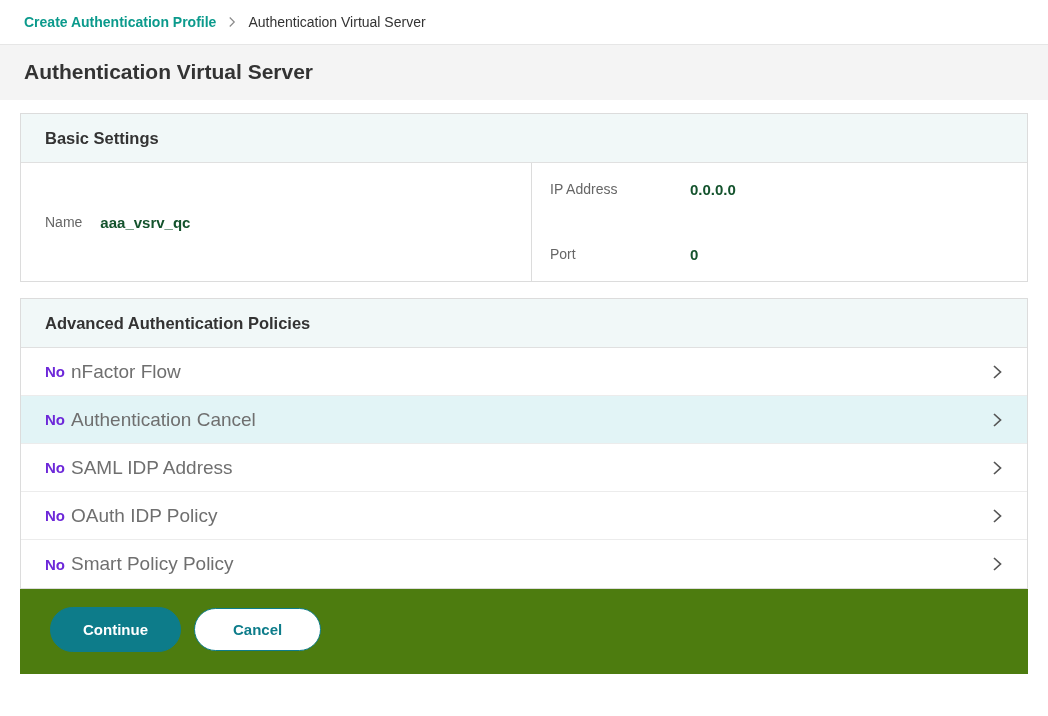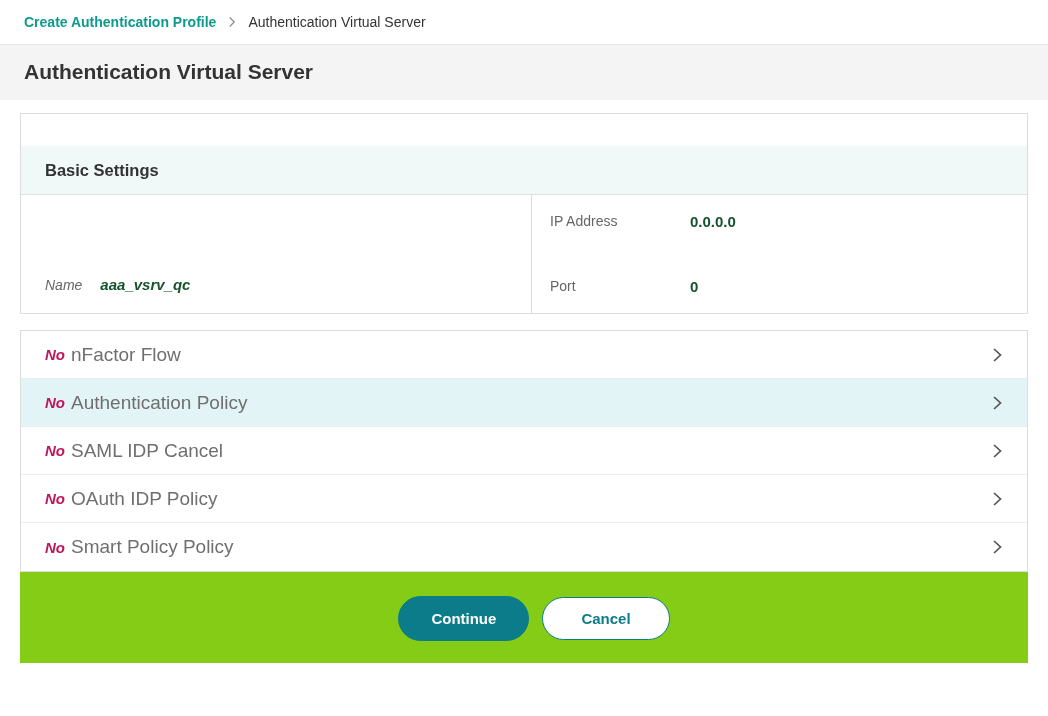--- a/index.html
+++ b/index.html
@@ -57,36 +57,34 @@
     background: #fff;
   }
   .card + .card { margin-top: 16px; }
   .card-header {
     background: #f1f8f8;
     height: 49px;
     display: flex;
     align-items: center;
     padding: 0 24px;
     border-bottom: 1px solid #e0e0e0;
-    margin-top: 32px;
   }
   .card-title {
     font-size: 16.5px;
     font-weight: 700;
     color: #333;
   }
 
   
   .basic-body { display: flex; }
   .basic-left {
     width: 510px;
     padding: 20px 24px;
     display: flex;
-    align-items: flex-end;
-    font-style: italic;
+    align-items: center;
   }
   .field-label { color: #666; font-size: 14px; }
   .field-value { color: #14532d; font-size: 15px; font-weight: 700; }
   .basic-left .field-value { margin-left: 18px; }
   .basic-right {
     flex: 1;
     border-left: 1px solid #dcdcdc;
     padding: 18px 18px;
     display: grid;
     grid-template-columns: 92px auto;
@@ -102,41 +100,39 @@
     display: flex;
     align-items: center;
     padding: 0 22px 0 24px;
     border-bottom: 1px solid #ececec;
     cursor: pointer;
     background: #fff;
   }
   .policy-row:last-child { border-bottom: none; }
   .policy-row.highlighted { background: #e2f4f6; }
   .policy-count {
-    color: #be185d;
+    color: #6d28d9;
     font-weight: 700;
     font-size: 15px;
     margin-right: 6px;
-    font-style: italic;
   }
   .policy-label {
     color: #6f6f6f;
     font-size: 19px;
   }
   .policy-chevron { margin-left: auto; display: inline-flex; }
 
   
   .action-bar {
     margin: 0 20px;
-    background: #84cc16;
-    padding: 24px 10px 22px 30px;
+    background: #4d7c0f;
+    padding: 18px 10px 22px 30px;
     display: flex;
     align-items: center;
     gap: 13px;
-    justify-content: center;
   }
   .btn {
     font-family: inherit;
     font-size: 15px;
     font-weight: 700;
     border-radius: 23px;
     padding: 13px 32px;
     cursor: pointer;
   }
   .btn-primary {
@@ -184,44 +180,47 @@
         <div class="basic-right">
           <span class="field-label">IP Address</span>
           <span class="field-value">0.0.0.0</span>
           <span class="field-label">Port</span>
           <span class="field-value">0</span>
         </div>
       </div>
     </div>
 
     <div class="card">
+      <div class="card-header">
+        <span class="card-title">Advanced Authentication Policies</span>
+      </div>
 
       <div class="policy-row">
         <span class="policy-count">No</span>
         <span class="policy-label">nFactor Flow</span>
         <span class="policy-chevron">
           <svg width="16" height="16" viewBox="0 0 16 16">
               <path d="M5 2 L11.5 8 L5 14" fill="none" stroke="#555" stroke-width="1.7"></path>
             </svg>
         </span>
       </div>
 
       <div class="policy-row highlighted">
         <span class="policy-count">No</span>
-        <span class="policy-label">Authentication Policy</span>
-        <span class="policy-chevron">
-          <svg width="16" height="16" viewBox="0 0 16 16">
-              <path d="M5 2 L11.5 8 L5 14" fill="none" stroke="#555" stroke-width="1.7"></path>
-            </svg>
-        </span>
-      </div>
-
-      <div class="policy-row">
-        <span class="policy-count">No</span>
-        <span class="policy-label">SAML IDP Cancel</span>
+        <span class="policy-label">Authentication Cancel</span>
+        <span class="policy-chevron">
+          <svg width="16" height="16" viewBox="0 0 16 16">
+              <path d="M5 2 L11.5 8 L5 14" fill="none" stroke="#555" stroke-width="1.7"></path>
+            </svg>
+        </span>
+      </div>
+
+      <div class="policy-row">
+        <span class="policy-count">No</span>
+        <span class="policy-label">SAML IDP Address</span>
         <span class="policy-chevron">
           <svg width="16" height="16" viewBox="0 0 16 16">
               <path d="M5 2 L11.5 8 L5 14" fill="none" stroke="#555" stroke-width="1.7"></path>
             </svg>
         </span>
       </div>
 
       <div class="policy-row">
         <span class="policy-count">No</span>
         <span class="policy-label">OAuth IDP Policy</span>

